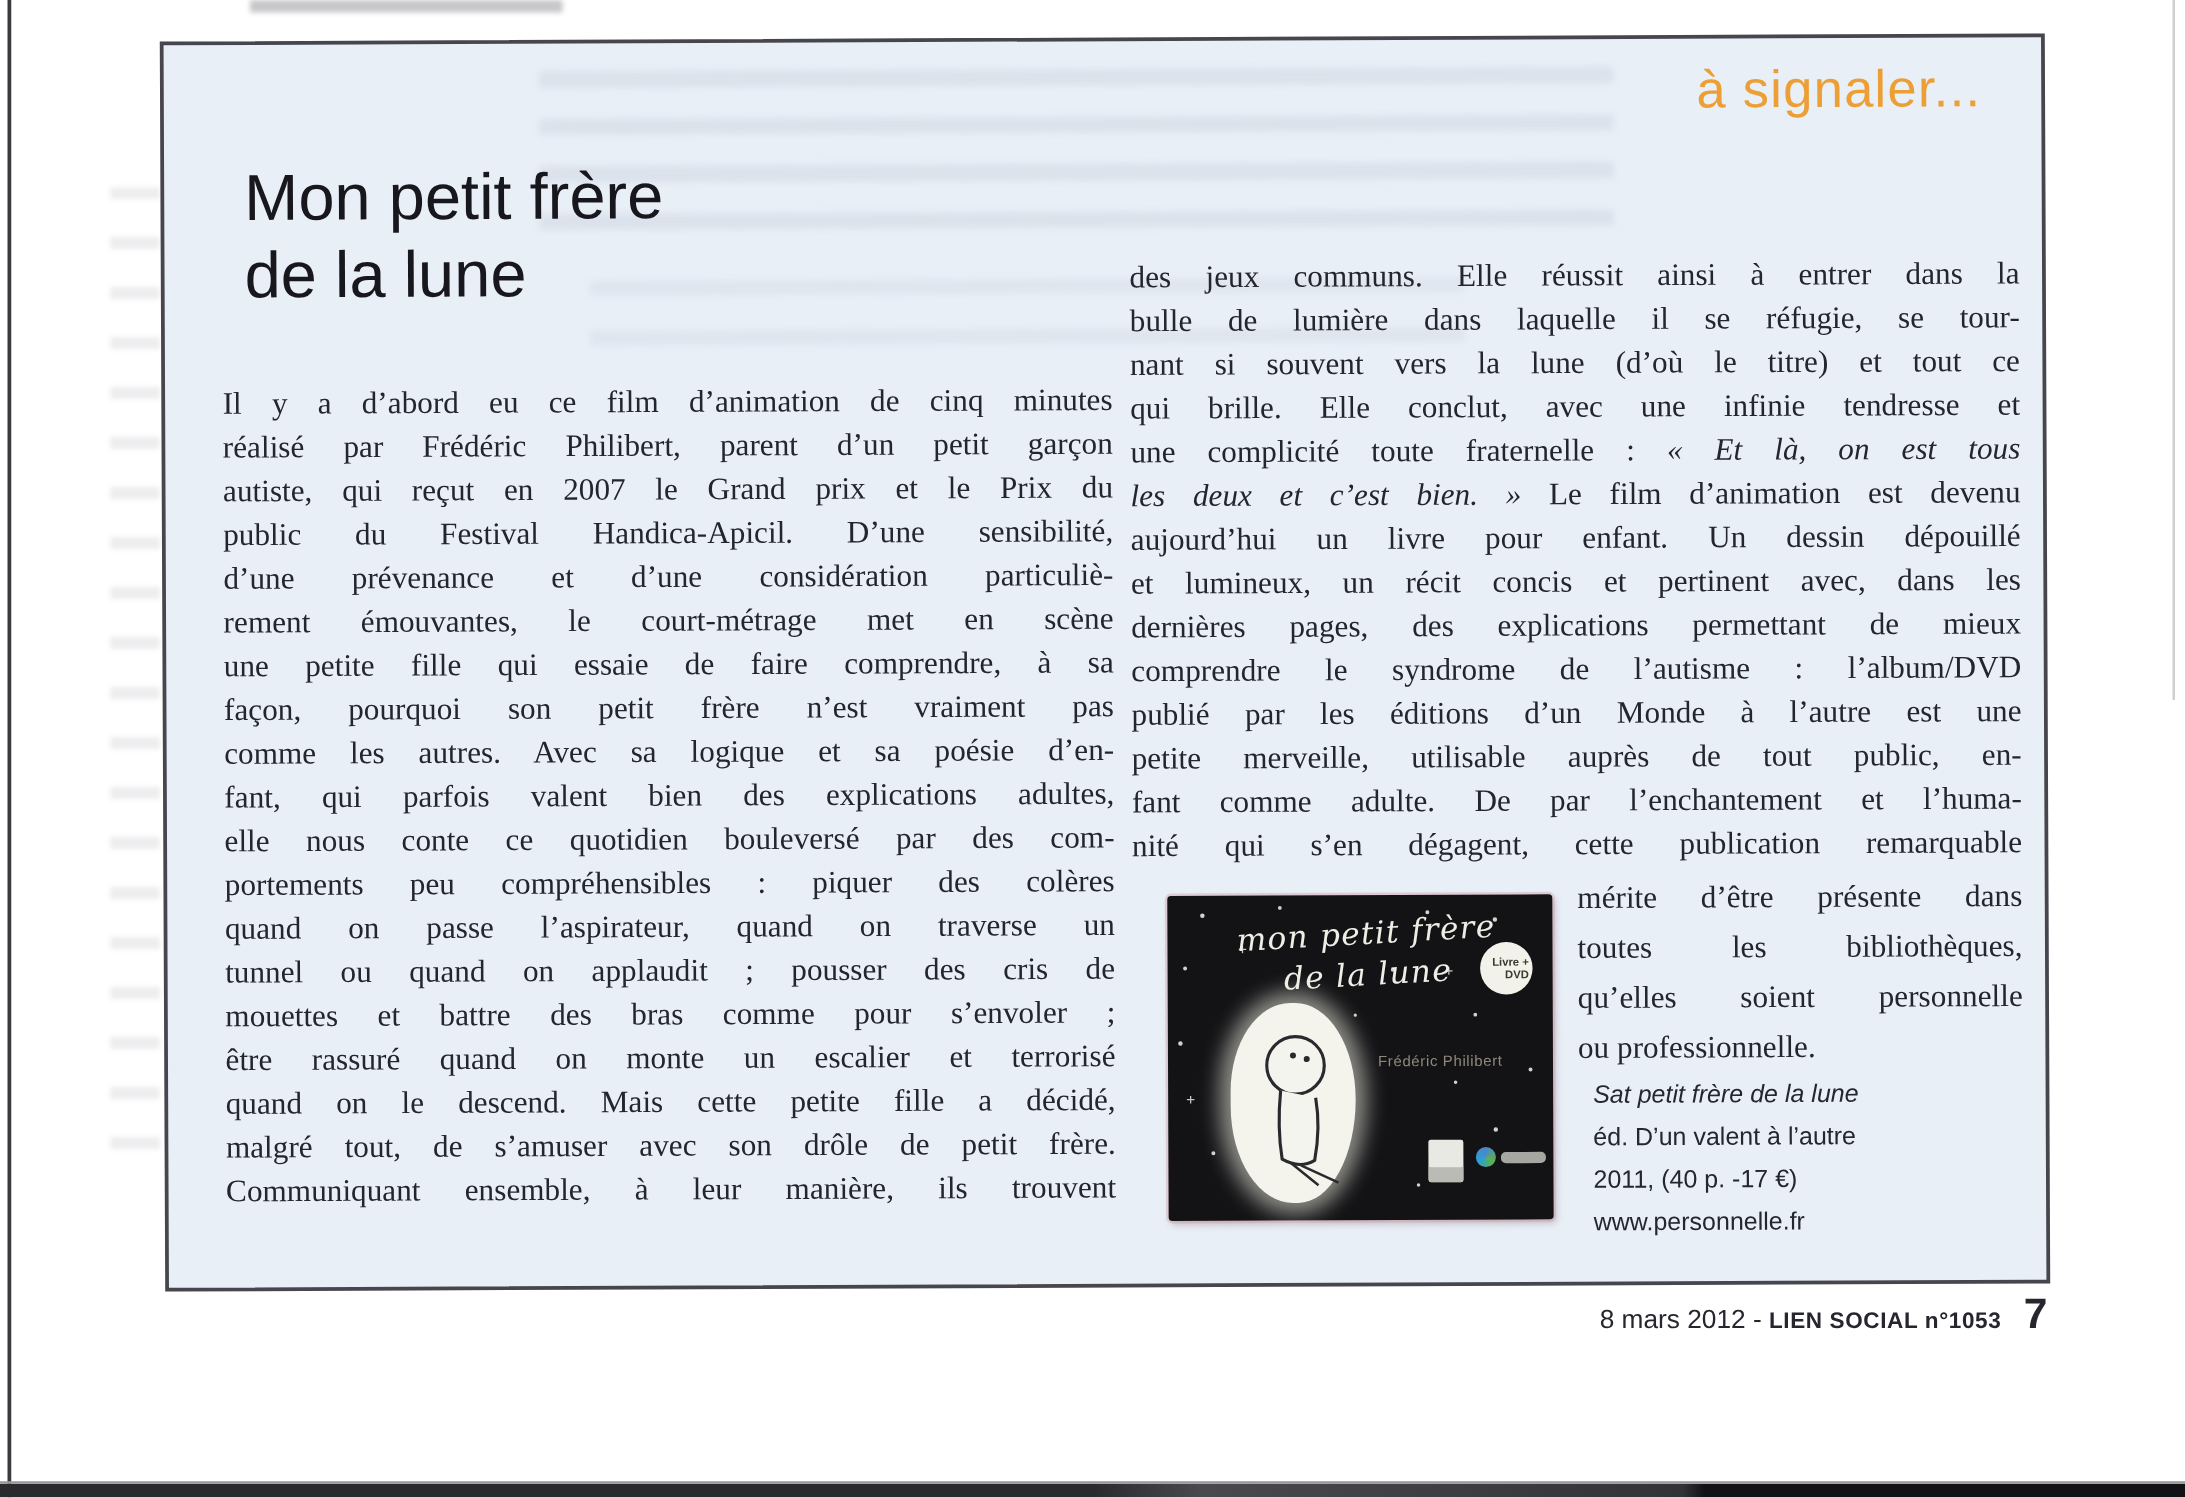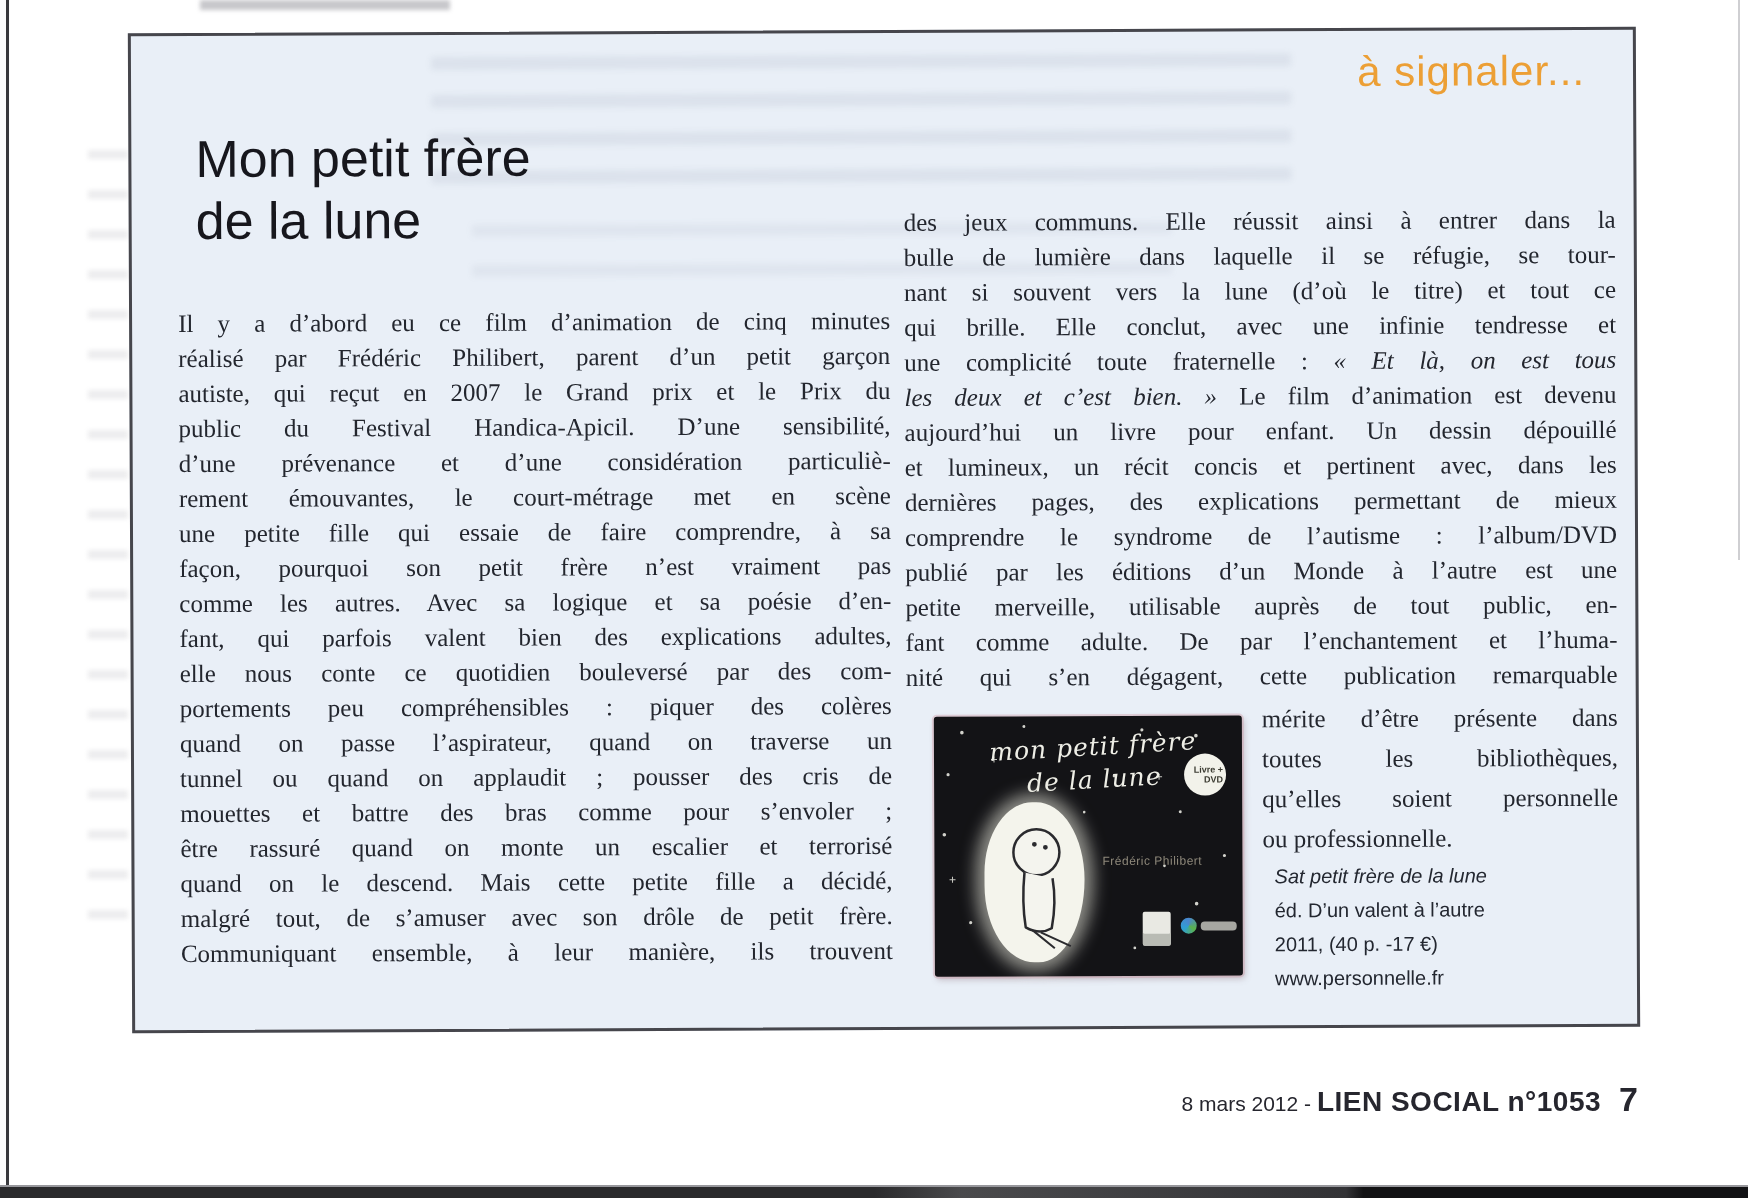--- a/index.html
+++ b/index.html
@@ -87,38 +87,38 @@
   }
   .moon{
     position:absolute;left:50px;top:86px;width:100px;height:160px;
     background:#f4f4ec;
     border-radius:50% 50% 48% 52% / 46% 50% 54% 50%;
     box-shadow:0 0 16px 9px rgba(240,240,228,.55);
   }
   .moon svg{position:absolute;inset:0;width:100%;height:100%;overflow:visible;}
   .cover-author{
     position:absolute;left:168px;top:126px;
-    font:12px "Liberation Sans",sans-serif;color:#8f897b;letter-spacing:.5px;margin-top:12px;
+    font:12px "Liberation Sans",sans-serif;color:#8f897b;letter-spacing:.5px;
   }
   .logo-square{
     position:absolute;left:208px;top:196px;width:28px;height:34px;
     background:#e9e9e3;border-radius:2px;box-shadow:inset 0 -12px 0 #b9bbb4;
   }
   .logo-round{position:absolute;left:246px;top:202px;display:flex;align-items:center;gap:4px;}
   .logo-round .dot{width:16px;height:16px;border-radius:50%;background:conic-gradient(#4a86cf,#5cb24a,#2e9fd4,#4a86cf);}
   .logo-round .bar{width:36px;height:9px;border-radius:4px;background:#a7a7a2;}
 
   
   .footer{
-    position:absolute;top:1080px;right:110px;
+    position:absolute;top:1032px;right:110px;
     display:flex;align-items:baseline;color:#26262e;
   }
   .f-date{font-size:21px;}
   .f-sep{font-size:21px;white-space:pre;}
-  .f-mag{font-size:28px;font-weight:bold;letter-spacing:.5px;}
+  .f-mag{font-size:18px;font-weight:bold;letter-spacing:.5px;}
   .f-num{font-size:34px;font-weight:bold;margin-left:18px;}
 </style>
 </head>
 <body>
 
 <div class="page">
 
   <div class="bleed bleed-topleft"></div>
   <div class="bleed side-artifacts"></div>
 

